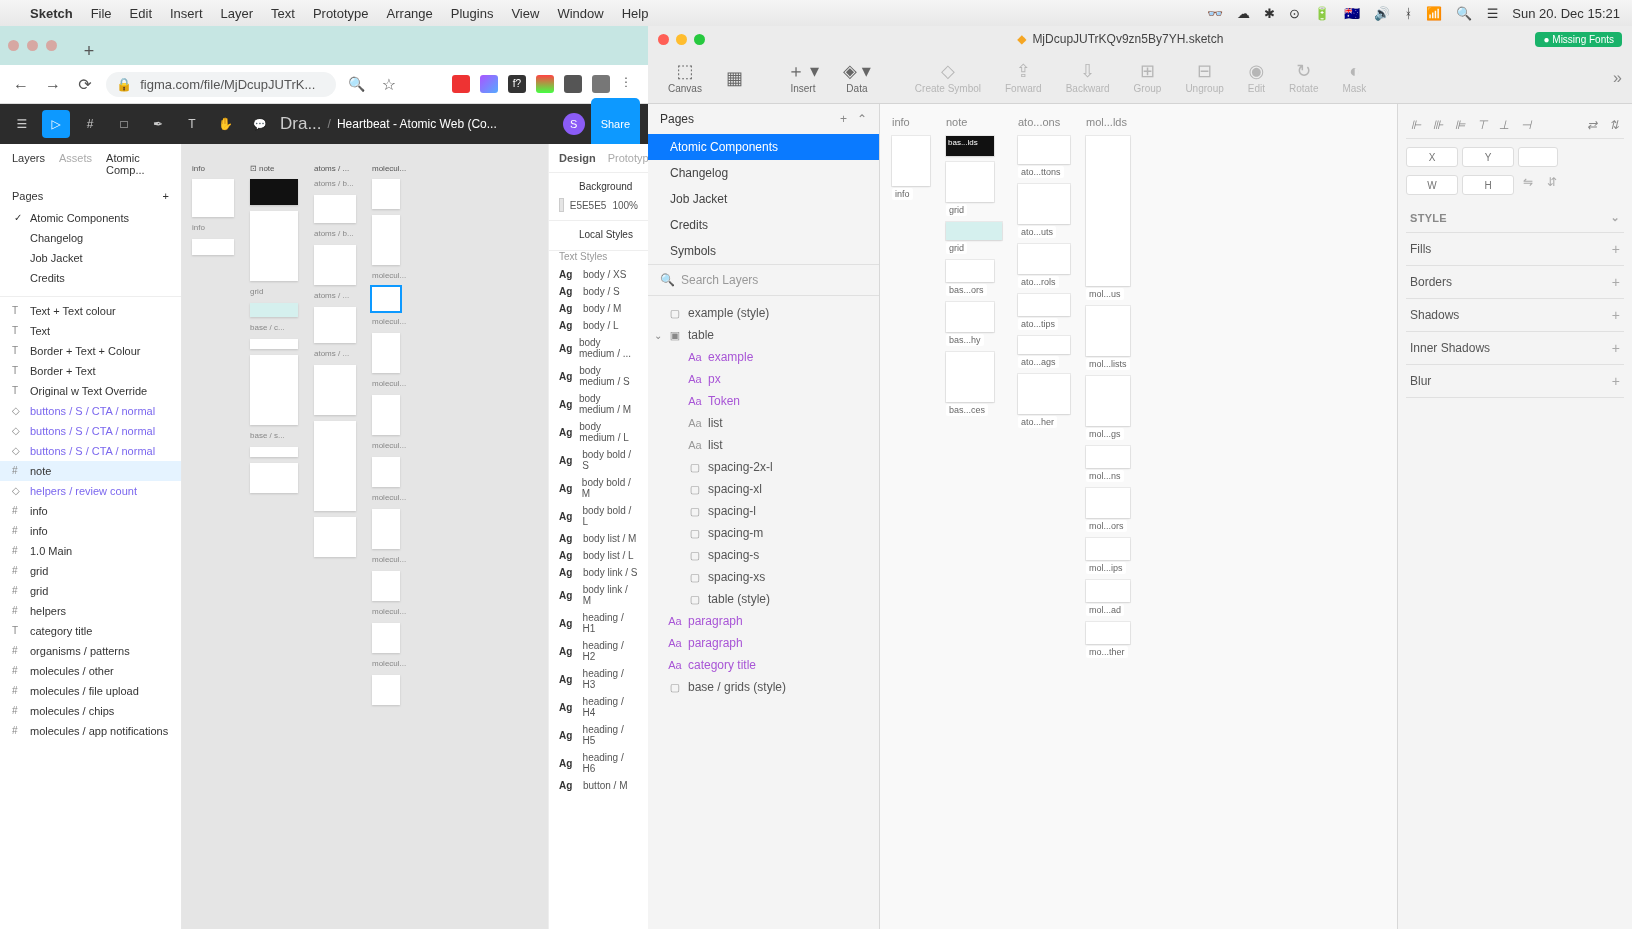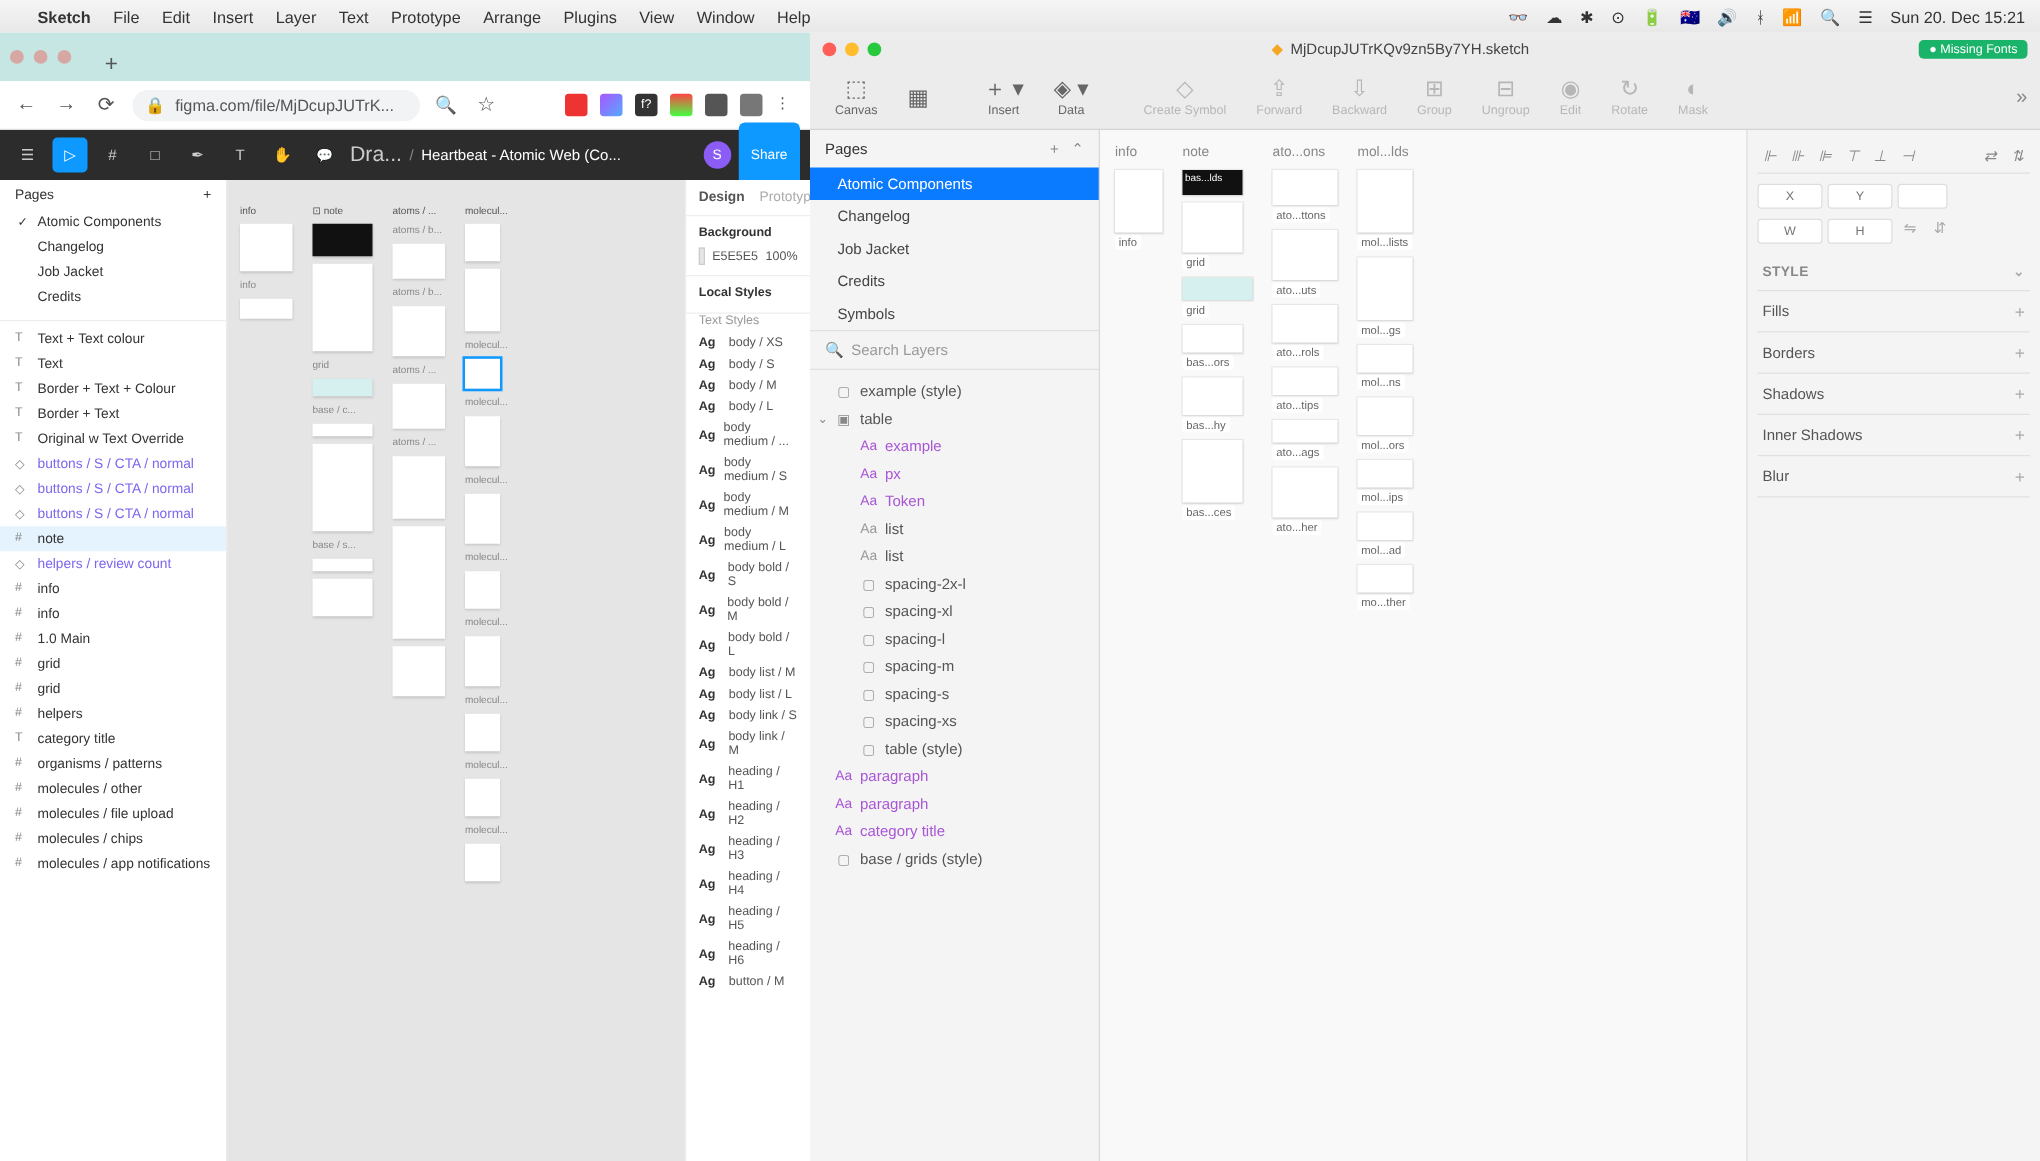--- a/index.html
+++ b/index.html
@@ -50,21 +50,21 @@
 
 .figma .canvas { flex:1; overflow:hidden; background:#e5e5e5; position:relative; padding:20px 10px; display:flex; gap:16px; }
 .figma .canvas .col { display:flex; flex-direction:column; gap:6px; }
 .figma .canvas .lbl { font-size:8px; color:#555; }
 .figma .canvas .art { background:#fff; box-shadow:0 1px 2px rgba(0,0,0,0.15); }
 .figma .canvas .artlbl { font-size:8px; color:#888; padding-bottom:1px; }
 
 .figma .rpanel { width:100px; background:#fff; border-left:1px solid #eee; font-size:10px; color:#555; }
 .figma .rpanel .tabs { display:flex; gap:12px; padding:8px 10px; border-bottom:1px solid #eee; font-size:11px; }
 .figma .rpanel .sec { padding:8px 10px; border-bottom:1px solid #eee; }
-.figma .rpanel .sec h6 { font-size:10px; font-weight:700; margin-bottom:6px; color:#333; }
+.figma .rpanel .sec h6 { font-size:10px; font-weight:400; margin-bottom:6px; color:#333;margin-left:20px; }
 .figma .rpanel .stylerow { display:flex; align-items:center; gap:6px; padding:3px 0; font-size:10px; }
 .figma .rpanel .stylerow .ag { font-weight:600; color:#333; width:18px; }
 
 
 .sketch { position:absolute; top:26px; left:648px; right:0; bottom:0; background:#f7f7f7; z-index:20; }
 .sketch .titlebar { height:26px; background:#ececec; display:flex; align-items:center; padding:0 10px; gap:8px; }
 .sketch .titlebar .traffic { display:flex; gap:7px; }
 .sketch .titlebar .traffic i { width:11px; height:11px; border-radius:50%; }
 .sketch .titlebar .traffic i.r { background:#ff5f56; }
 .sketch .titlebar .traffic i.y { background:#ffbd2e; }
@@ -187,20 +187,25 @@
     <div class="figbtn">✋</div>
     <div class="figbtn" style="font-size:11px;">💬</div>
     <span style="font-size:17px;color:#ccc;">Dra...</span>
     <span style="color:#888;">/</span>
     <span class="title">Heartbeat - Atomic Web (Co...</span>
     <div class="avatar">S</div>
     <div class="share">Share</div>
   </div>
   <div class="body">
     <div class="lpanel">
+      <div class="tabs">
+        <span>Layers</span>
+        <span class="dim">Assets</span>
+        <span style="margin-left:auto;">Atomic Comp...</span>
+      </div>
       <div class="pageh">
         <span>Pages</span>
         <span>+</span>
       </div>
       <div class="pagelist" id="fig-pages">
             <div class="cur">Atomic Components</div>
             <div>Changelog</div>
             <div>Job Jacket</div>
             <div>Credits</div>
           </div>
@@ -647,20 +652,21 @@
           <div class="albl">ato...ons</div>
           <div><div class="art" style="width: 52px; height: 28px;"></div><div class="artlbl">ato...ttons</div></div>
           <div><div class="art" style="width: 52px; height: 40px;"></div><div class="artlbl">ato...uts</div></div>
           <div><div class="art" style="width: 52px; height: 30px;"></div><div class="artlbl">ato...rols</div></div>
           <div><div class="art" style="width: 52px; height: 22px;"></div><div class="artlbl">ato...tips</div></div>
           <div><div class="art" style="width: 52px; height: 18px;"></div><div class="artlbl">ato...ags</div></div>
           <div><div class="art" style="width: 52px; height: 40px;"></div><div class="artlbl">ato...her</div></div>
         </div>
         <div class="col">
           <div class="albl">mol...lds</div>
+          <div><div class="art" style="width: 44px; height: 150px;"></div><div class="artlbl">mol...us</div></div>
           <div><div class="art" style="width: 44px; height: 50px;"></div><div class="artlbl">mol...lists</div></div>
           <div><div class="art" style="width: 44px; height: 50px;"></div><div class="artlbl">mol...gs</div></div>
           <div><div class="art" style="width: 44px; height: 22px;"></div><div class="artlbl">mol...ns</div></div>
           <div><div class="art" style="width: 44px; height: 30px;"></div><div class="artlbl">mol...ors</div></div>
           <div><div class="art" style="width: 44px; height: 22px;"></div><div class="artlbl">mol...ips</div></div>
           <div><div class="art" style="width: 44px; height: 22px;"></div><div class="artlbl">mol...ad</div></div>
           <div><div class="art" style="width: 44px; height: 22px;"></div><div class="artlbl">mo...ther</div></div>
         </div>
       </div>
 

